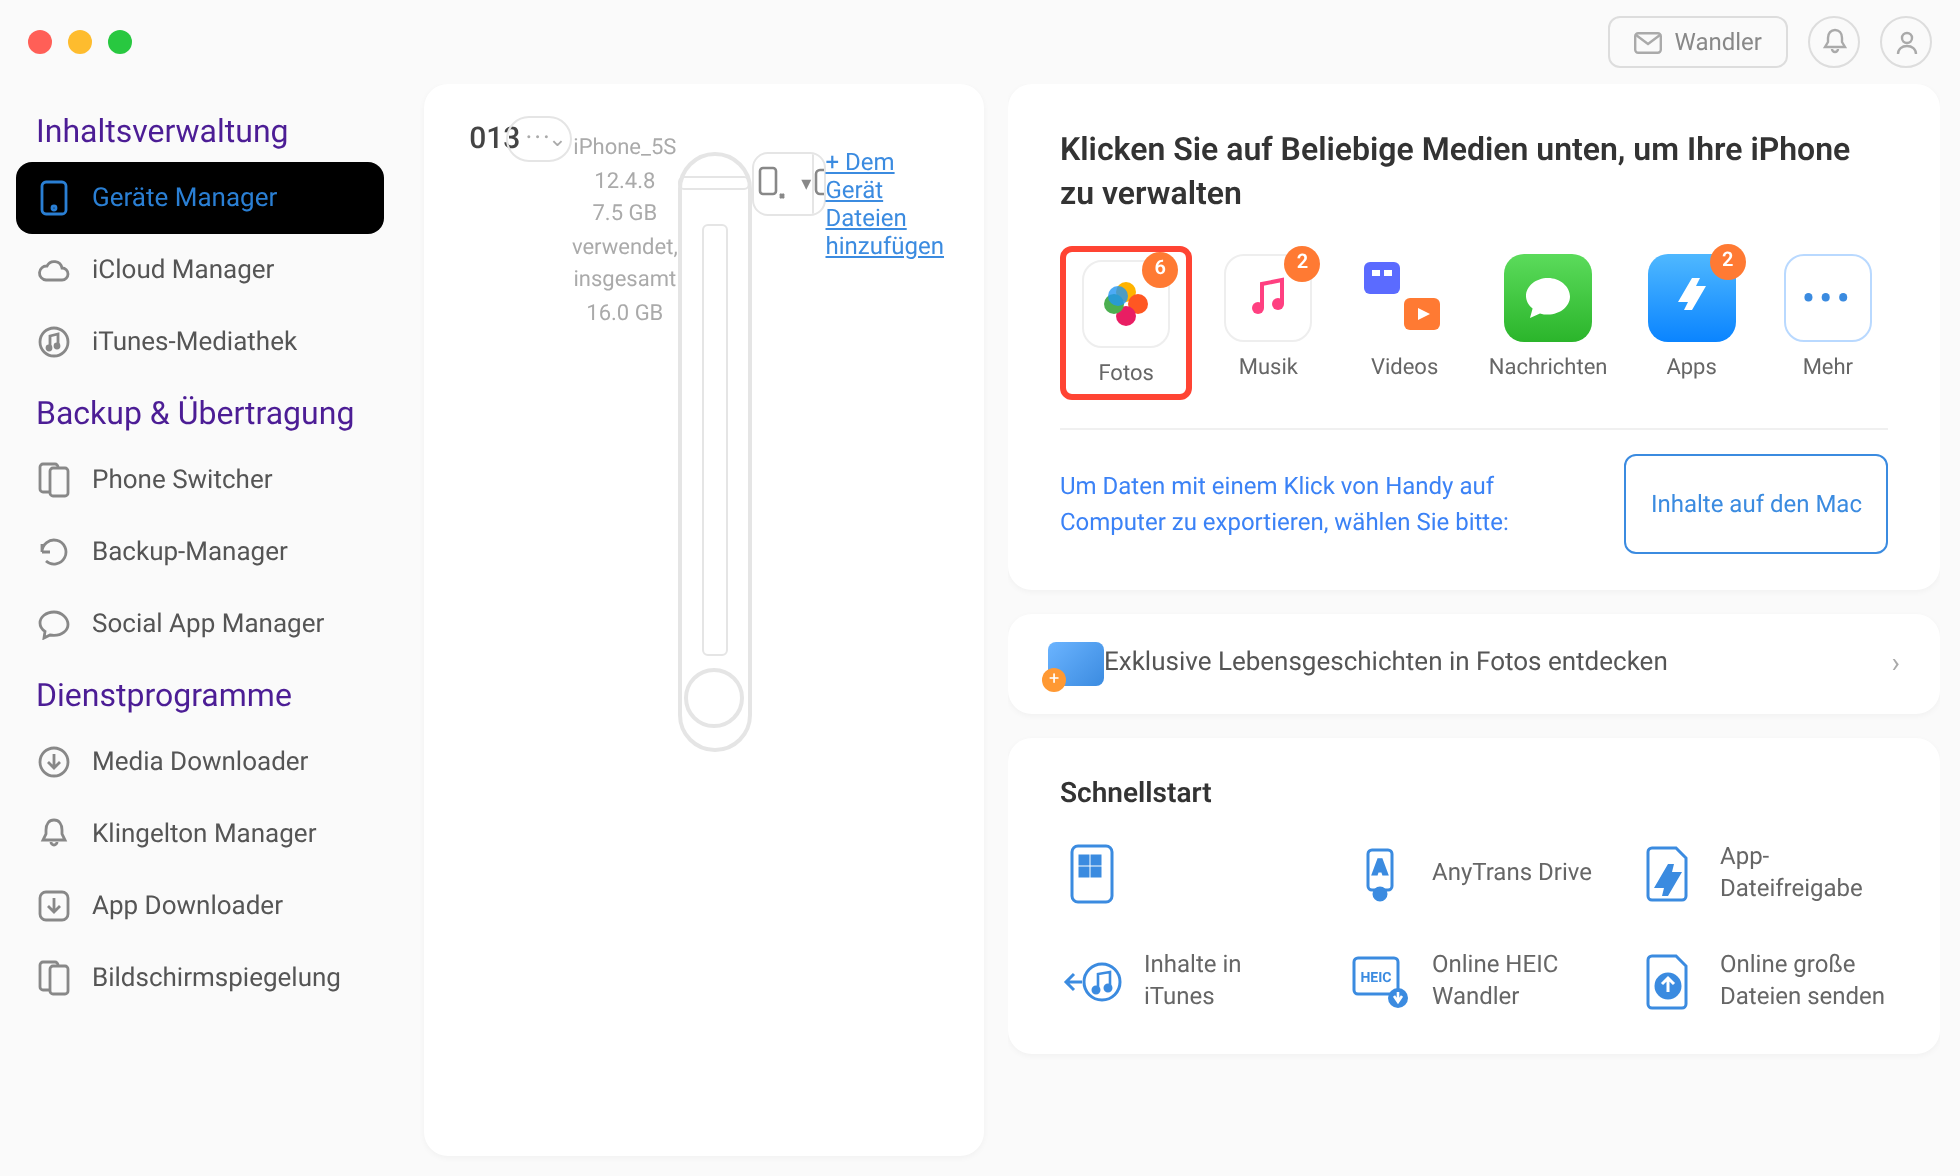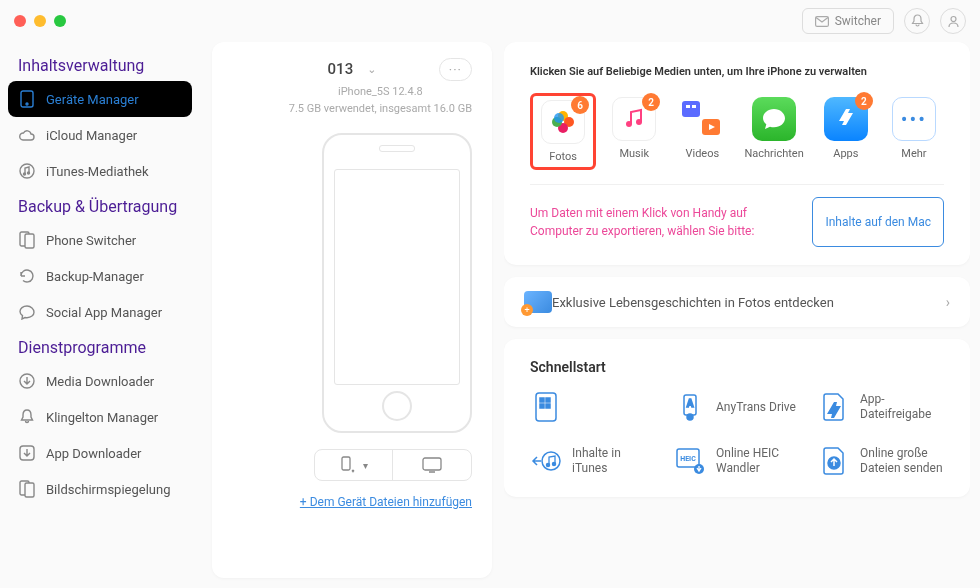--- a/index.html
+++ b/index.html
@@ -12,45 +12,45 @@
 .feedback{display:flex;align-items:center;gap:6px;border:1px solid #ddd;border-radius:6px;padding:5px 12px;font-size:12px;color:#888;cursor:pointer}
 .circ-btn{width:26px;height:26px;border:1px solid #ddd;border-radius:50%;display:flex;align-items:center;justify-content:center;color:#aaa;font-size:13px;cursor:pointer}
 .main{flex:1;display:flex;padding:0 10px 10px 0;gap:12px;overflow:hidden}
 .sidebar{width:200px;padding:6px 8px;overflow-y:auto}
 .side-head{font-size:16px;color:#4c1d95;padding:8px 10px 6px}
 .side-item{display:flex;align-items:center;gap:10px;padding:9px 10px;font-size:13px;color:#555;border-radius:8px;cursor:pointer}
 .side-item.active{background:#000000;color:#2a7fd4}
 .side-item .ic{width:18px;height:18px;display:flex;align-items:center;justify-content:center;color:#888}
 .side-item.active .ic{color:#2a7fd4}
 .panel{background:#fff;border-radius:12px;box-shadow:0 1px 3px rgba(0,0,0,0.04)}
-.device-panel{width:280px;display:flex;flex-direction:column;align-items:flex-end;padding:18px 20px}
+.device-panel{width:280px;display:flex;flex-direction:row;align-items:flex-start;padding:18px 20px}
 .dev-head{display:flex;align-items:center;gap:14px;width:100%;justify-content:center;position:relative}
 .dev-name{font-size:15px;color:#444;font-weight:500}
 .chev{color:#aaa;font-size:11px}
 .more-btn{position:absolute;right:0;border:1px solid #e5e5e5;border-radius:14px;padding:3px 9px;color:#aaa;font-size:13px;cursor:pointer;letter-spacing:1px}
 .dev-sub{font-size:11px;color:#aaa;margin-top:6px;text-align:center;line-height:1.5}
 .phone-outline{margin-top:16px;width:150px;height:300px;border:2px solid #e5e5e5;border-radius:20px;position:relative}
 .phone-outline::before{content:"";position:absolute;top:10px;left:50%;transform:translateX(-50%);width:34px;height:5px;border:1.5px solid #e5e5e5;border-radius:3px}
 .phone-outline::after{content:"";position:absolute;bottom:10px;left:50%;transform:translateX(-50%);width:26px;height:26px;border:2px solid #e5e5e5;border-radius:50%}
 .phone-screen{position:absolute;top:34px;left:10px;right:10px;bottom:46px;border:1.5px solid #e5e5e5;border-radius:3px}
 .dev-actions{margin-top:16px;display:flex;border:1px solid #e5e5e5;border-radius:8px;overflow:hidden}
 .dev-act{width:78px;height:30px;display:flex;align-items:center;justify-content:center;color:#888;font-size:14px;cursor:pointer}
 .dev-act:first-child{border-right:1px solid #e5e5e5}
 .add-files{margin-top:14px;font-size:12px;color:#3b8be0;text-decoration:underline;cursor:pointer}
 .right{flex:1;display:flex;flex-direction:column;gap:12px;overflow:hidden}
 .media-panel{padding:22px 26px 18px}
-.media-title{font-size:11px;font-weight:600;color:#333;line-height:1.4;margin-bottom:14px}
+.media-title{font-size:16px;font-weight:600;color:#333;line-height:1.4;margin-bottom:14px}
 .media-grid{display:flex;gap:8px;margin-bottom:14px}
 .media-item{flex:1;display:flex;flex-direction:column;align-items:center;gap:6px;cursor:pointer;position:relative;padding:4px}
 .media-item.hl{border:3px solid #ff4433;border-radius:6px}
 .media-icon{width:44px;height:44px;border-radius:10px;display:flex;align-items:center;justify-content:center;position:relative}
 .badge{position:absolute;top:-5px;right:-5px;min-width:18px;height:18px;background:#ff7a33;color:#fff;font-size:10px;font-weight:600;border-radius:9px;display:flex;align-items:center;justify-content:center;padding:0 4px}
 .media-label{font-size:11px;color:#666}
 .export-row{display:flex;align-items:center;justify-content:space-between;gap:14px;padding-top:12px;border-top:1px solid #f0f0f0}
-.export-text{font-size:12px;color:#ec4899;line-height:1.5;flex:1}
+.export-text{font-size:12px;color:#3b82f6;line-height:1.5;flex:1}
 .export-btn{border:1px solid #3b8be0;color:#3b8be0;font-size:12px;padding:17px 12px;border-radius:6px;cursor:pointer;white-space:nowrap}
 .promo{display:flex;align-items:center;padding:14px 20px;cursor:pointer}
 .promo-ic{width:28px;height:22px;background:linear-gradient(135deg,#6bb4ff,#3b8be0);border-radius:4px;position:relative}
 .promo-ic::after{content:"+";position:absolute;bottom:-3px;left:-3px;width:12px;height:12px;background:#ff9933;color:#fff;border-radius:50%;font-size:9px;display:flex;align-items:center;justify-content:center}
 .promo-text{flex:1;font-size:13px;color:#555}
 .promo-arrow{color:#aaa;font-size:14px}
 .quick-panel{padding:20px 26px}
 .quick-title{font-size:14px;font-weight:600;color:#333;margin-bottom:16px}
 .quick-grid{display:grid;grid-template-columns:1fr 1fr 1fr;gap:22px 18px}
 .quick-item{display:flex;align-items:center;gap:10px;cursor:pointer}
@@ -68,21 +68,21 @@
     <div class="dot g"></div>
   </div>
   <div class="topright">
     <div class="feedback">
       <span>
         <svg width="14" height="11" viewBox="0 0 14 11" fill="none" stroke="#aaa" stroke-width="1.2">
             <rect x="0.6" y="0.6" width="12.8" height="9.8" rx="1.5"></rect>
             <path d="M1 1.5 7 6 13 1.5"></path>
           </svg>
       </span>
-      <span>Switcher</span>
+      <span>Wandler</span>
     </div>
     <div class="circ-btn">
       <svg width="13" height="14" viewBox="0 0 13 14" fill="none" stroke="#aaa" stroke-width="1.2">
           <path d="M6.5 1c2 0 3.5 1.5 3.5 4v2l1.5 2.5h-10L3 7V5c0-2.5 1.5-4 3.5-4zM5 10.5a1.5 1.5 0 003 0"></path>
         </svg>
     </div>
     <div class="circ-btn">
       <svg width="13" height="13" viewBox="0 0 13 13" fill="none" stroke="#aaa" stroke-width="1.2">
           <circle cx="6.5" cy="4" r="2.5"></circle>
           <path d="M2 12c0-2.5 2-4 4.5-4s4.5 1.5 4.5 4"></path>

